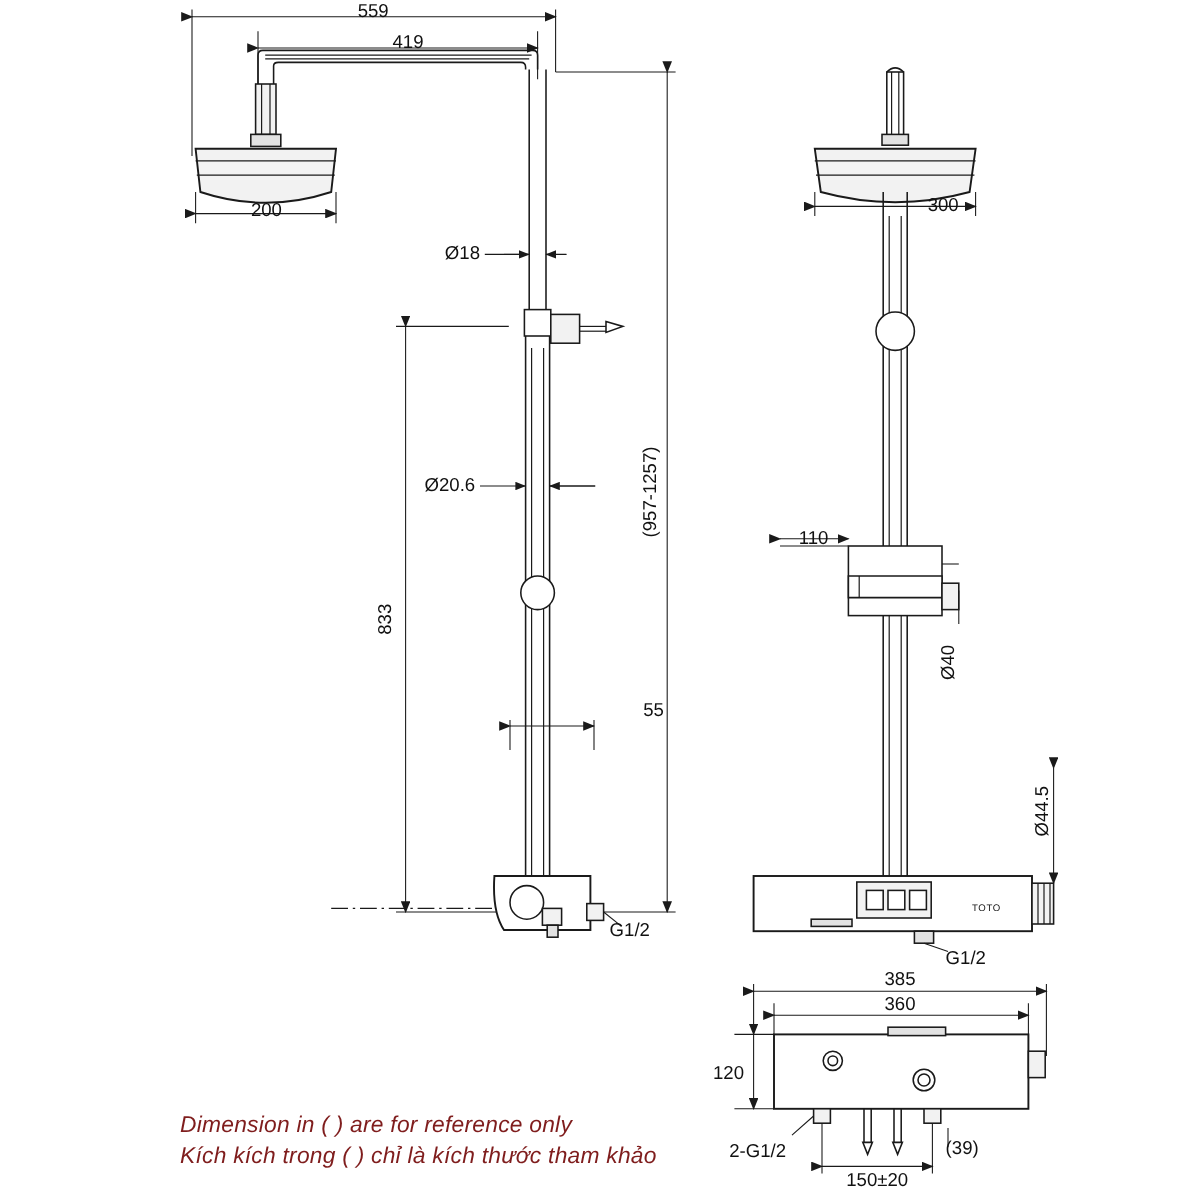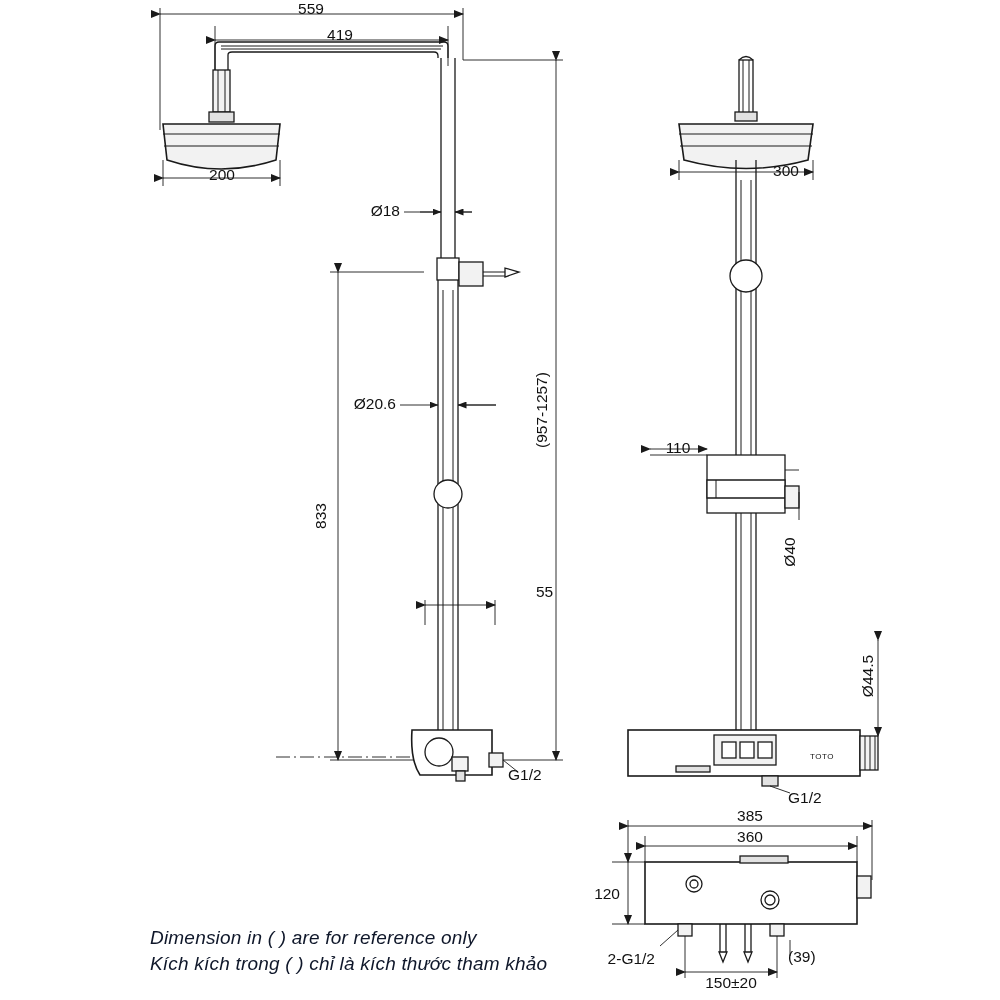--- a/index.html
+++ b/index.html
@@ -26,21 +26,21 @@
     height: 1000px;
   }
   .note {
     position: absolute;
     left: 150px;
     top: 925px;
     width: 520px;
     font-style: italic;
     font-size: 19px;
     line-height: 26px;
-    color: #0f172a;
+    color: #7f1d1d;
     letter-spacing: 0.2px;
   }
   .note div { white-space: nowrap; }
   text {
     font-family: "Liberation Sans", sans-serif;
     fill: #111;
   }
   .dim-txt { font-size: 15.5px; }
   .brand { font-size: 8px; letter-spacing: 0.5px; }
   .ln { stroke: #1a1a1a; fill: none; }

